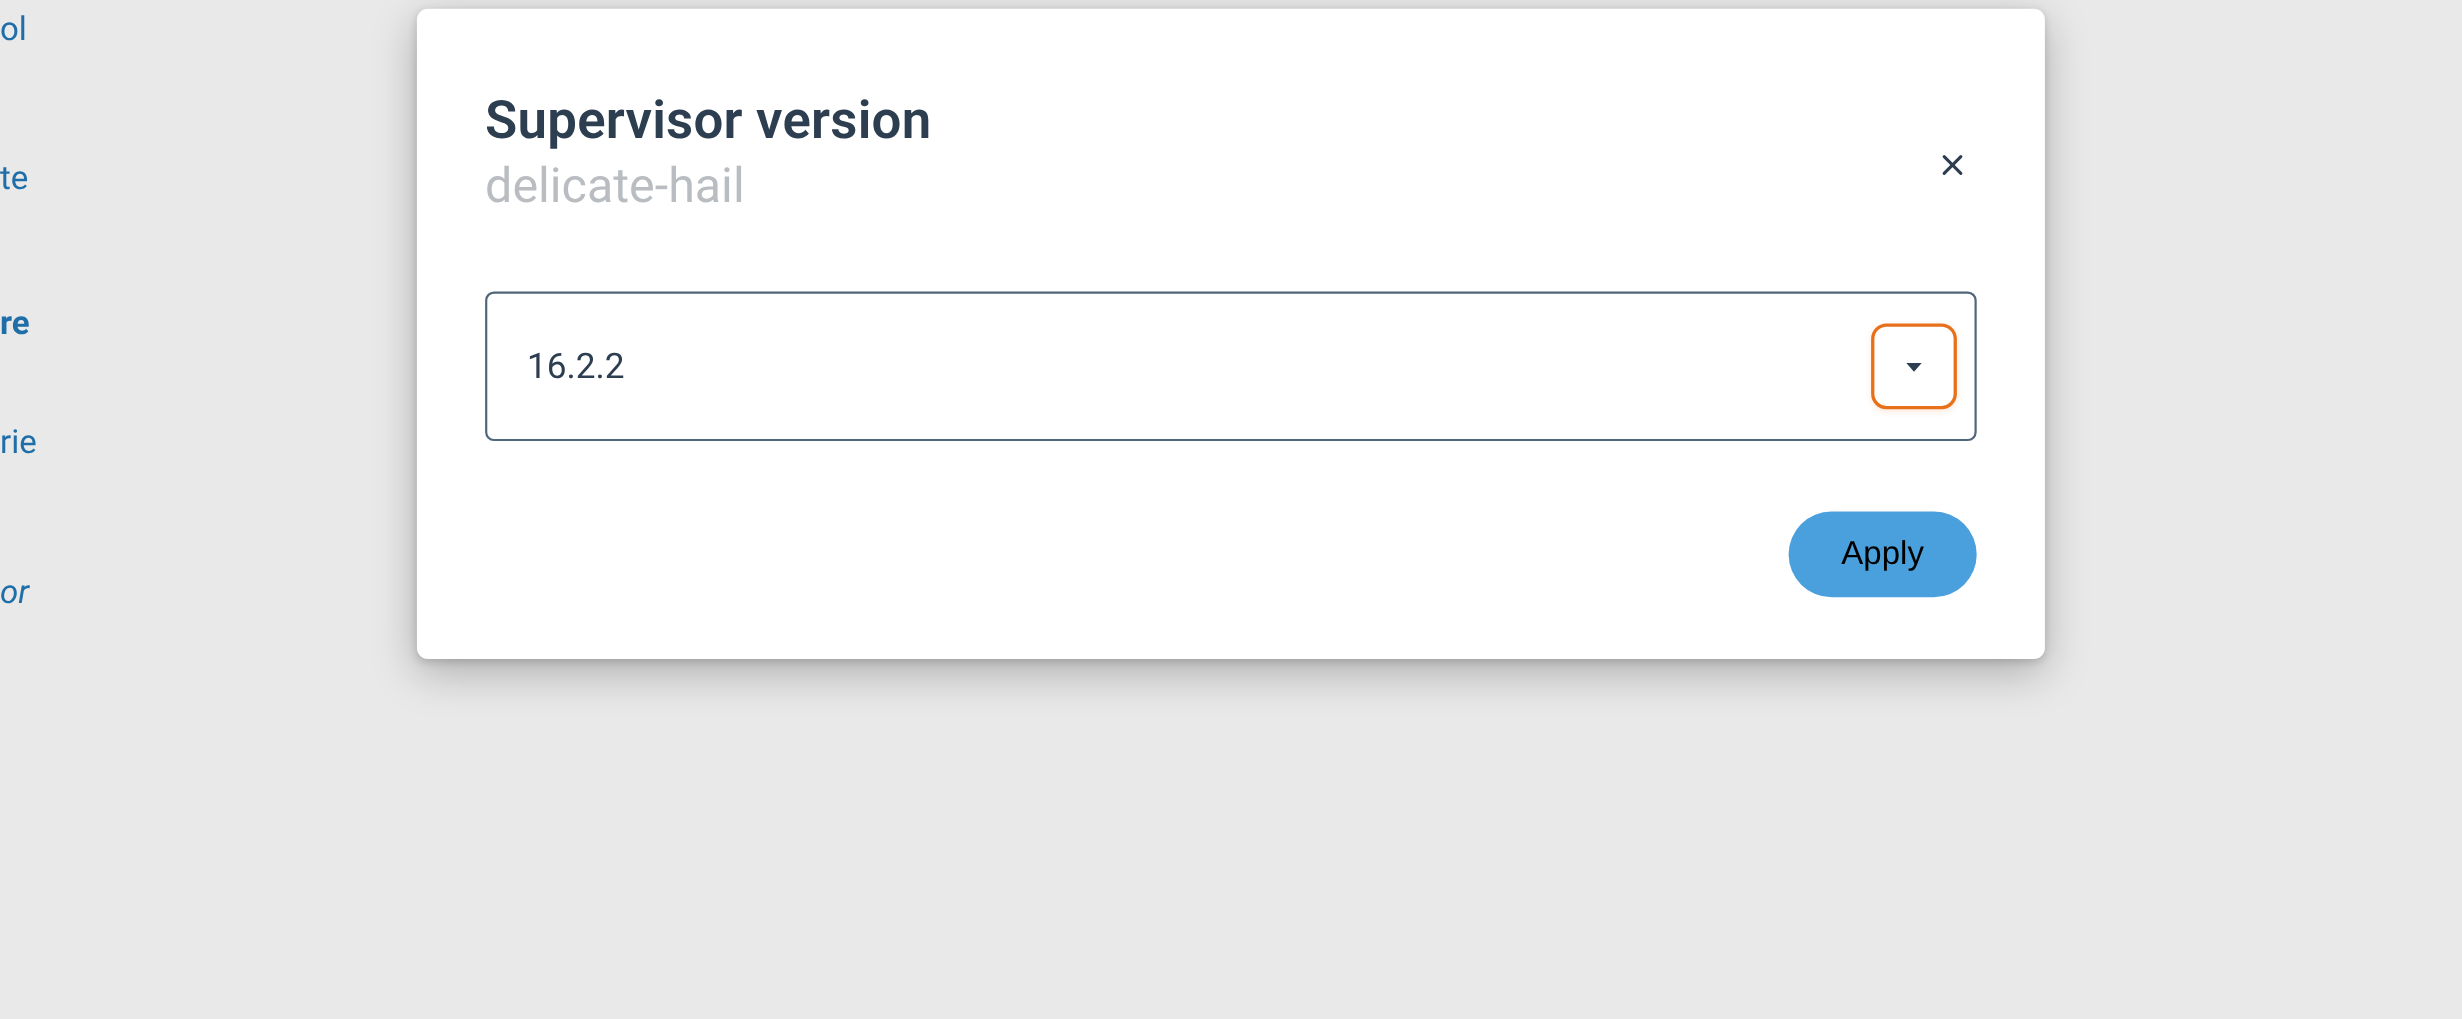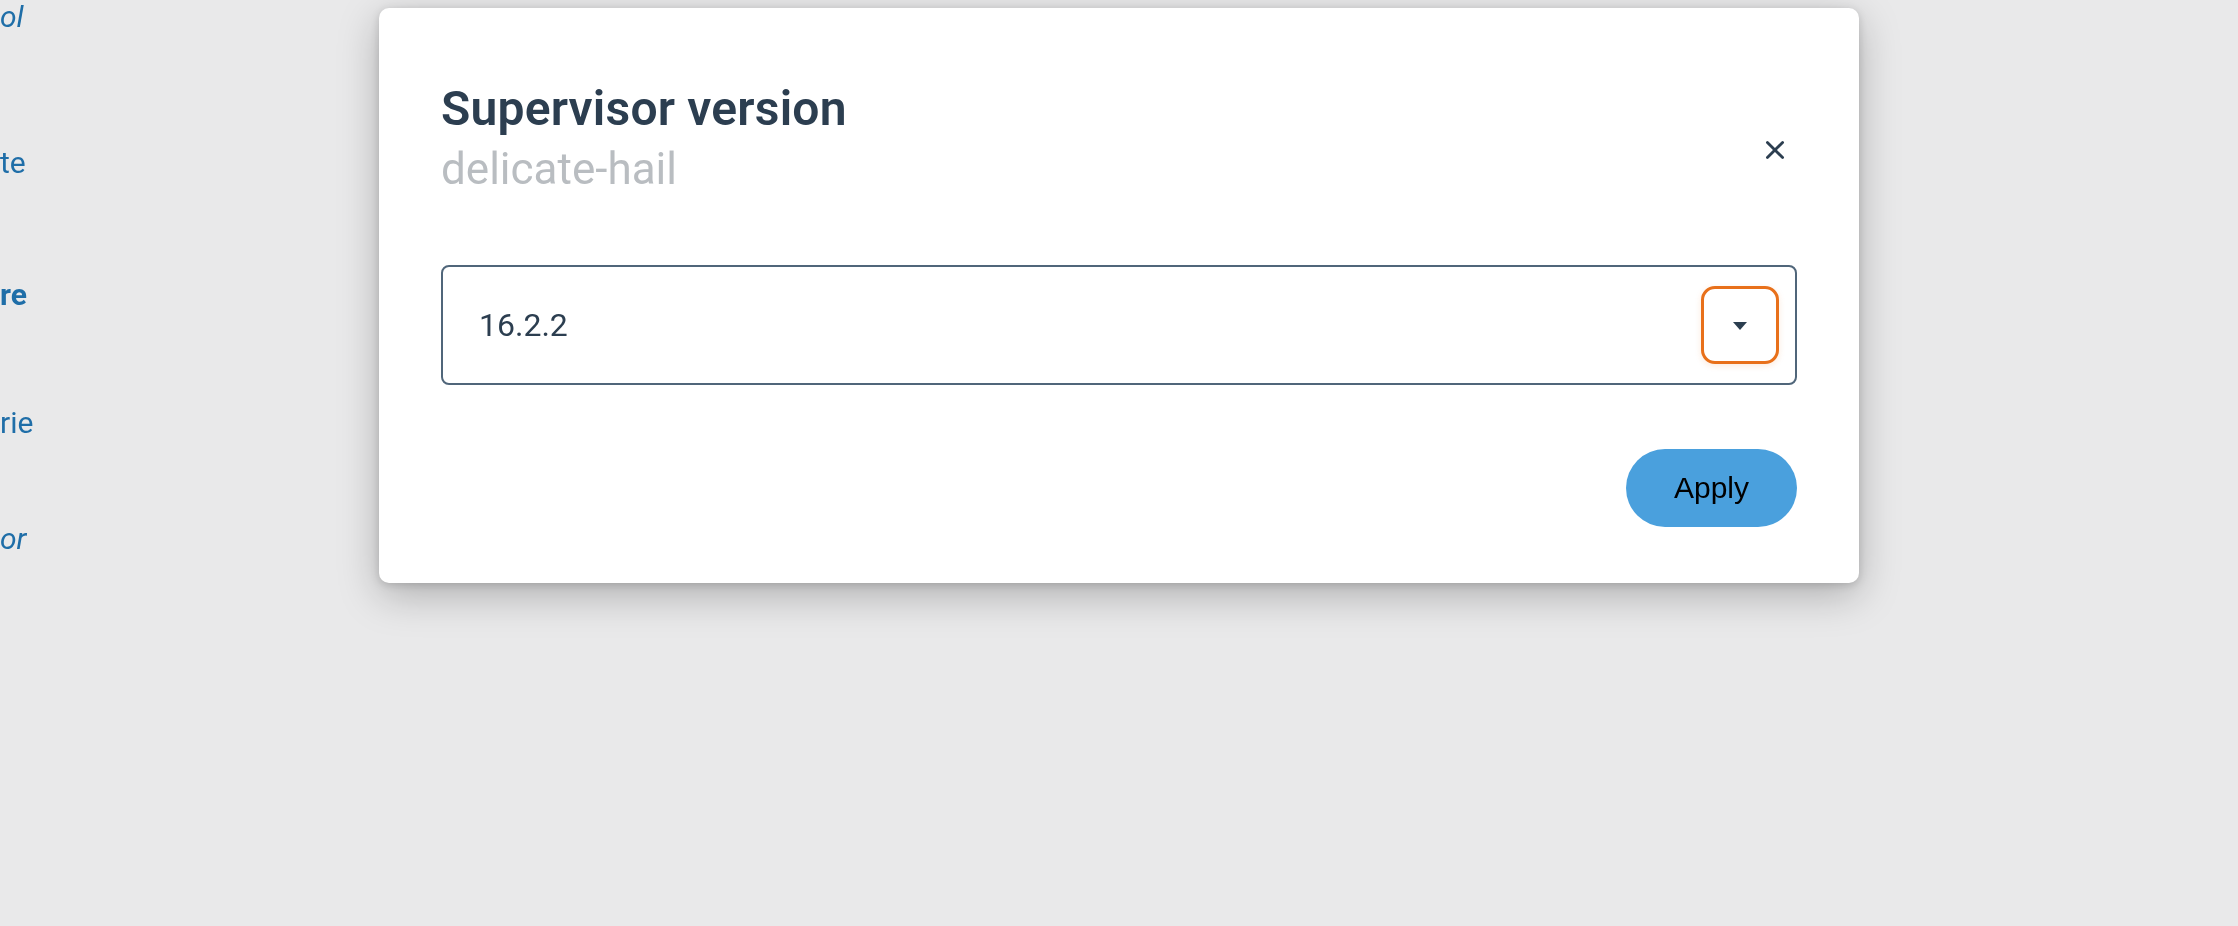--- a/index.html
+++ b/index.html
@@ -49,21 +49,21 @@
       display: flex; align-items: center; justify-content: center;
       cursor: pointer;
       color: #2c3e50;
       background: transparent; border: none;
     }
     .close-btn svg { width: 26px; height: 26px; }
     .select-field {
       margin-top: 70px;
       border: 2px solid #50667a;
       border-radius: 8px;
-      height: 120px;
+      height: 136px;
       display: flex; align-items: center;
       padding: 0 26px 0 36px;
       position: relative;
       cursor: pointer;
       background: #fff;
     }
     .select-value {
       font-size: 32px;
       color: #2c3e50;
     }
@@ -90,24 +90,24 @@
       border: none;
       border-radius: 44px;
       padding: 22px 48px;
       cursor: pointer;
     }
   </style>
 </head>
 <body>
 
 <div class="bg-hints" aria-hidden="true">
-  <span style="top:2px;font-style:italic;">ol</span>
+  <span style="top:12px;">ol</span>
   <span style="top:148px;">te</span>
   <span style="top:280px;font-weight:bold;">re</span>
-  <span style="top:408px;">rie</span>
+  <span style="top:388px;">rie</span>
   <span style="top:524px;font-style:italic;">or</span>
 </div>
 
 <div class="overlay">
   <div class="modal">
 
     <h1 class="modal-title">Supervisor version</h1>
     <div class="modal-subtitle">delicate-hail</div>
 
     <button class="close-btn" aria-label="Close">

